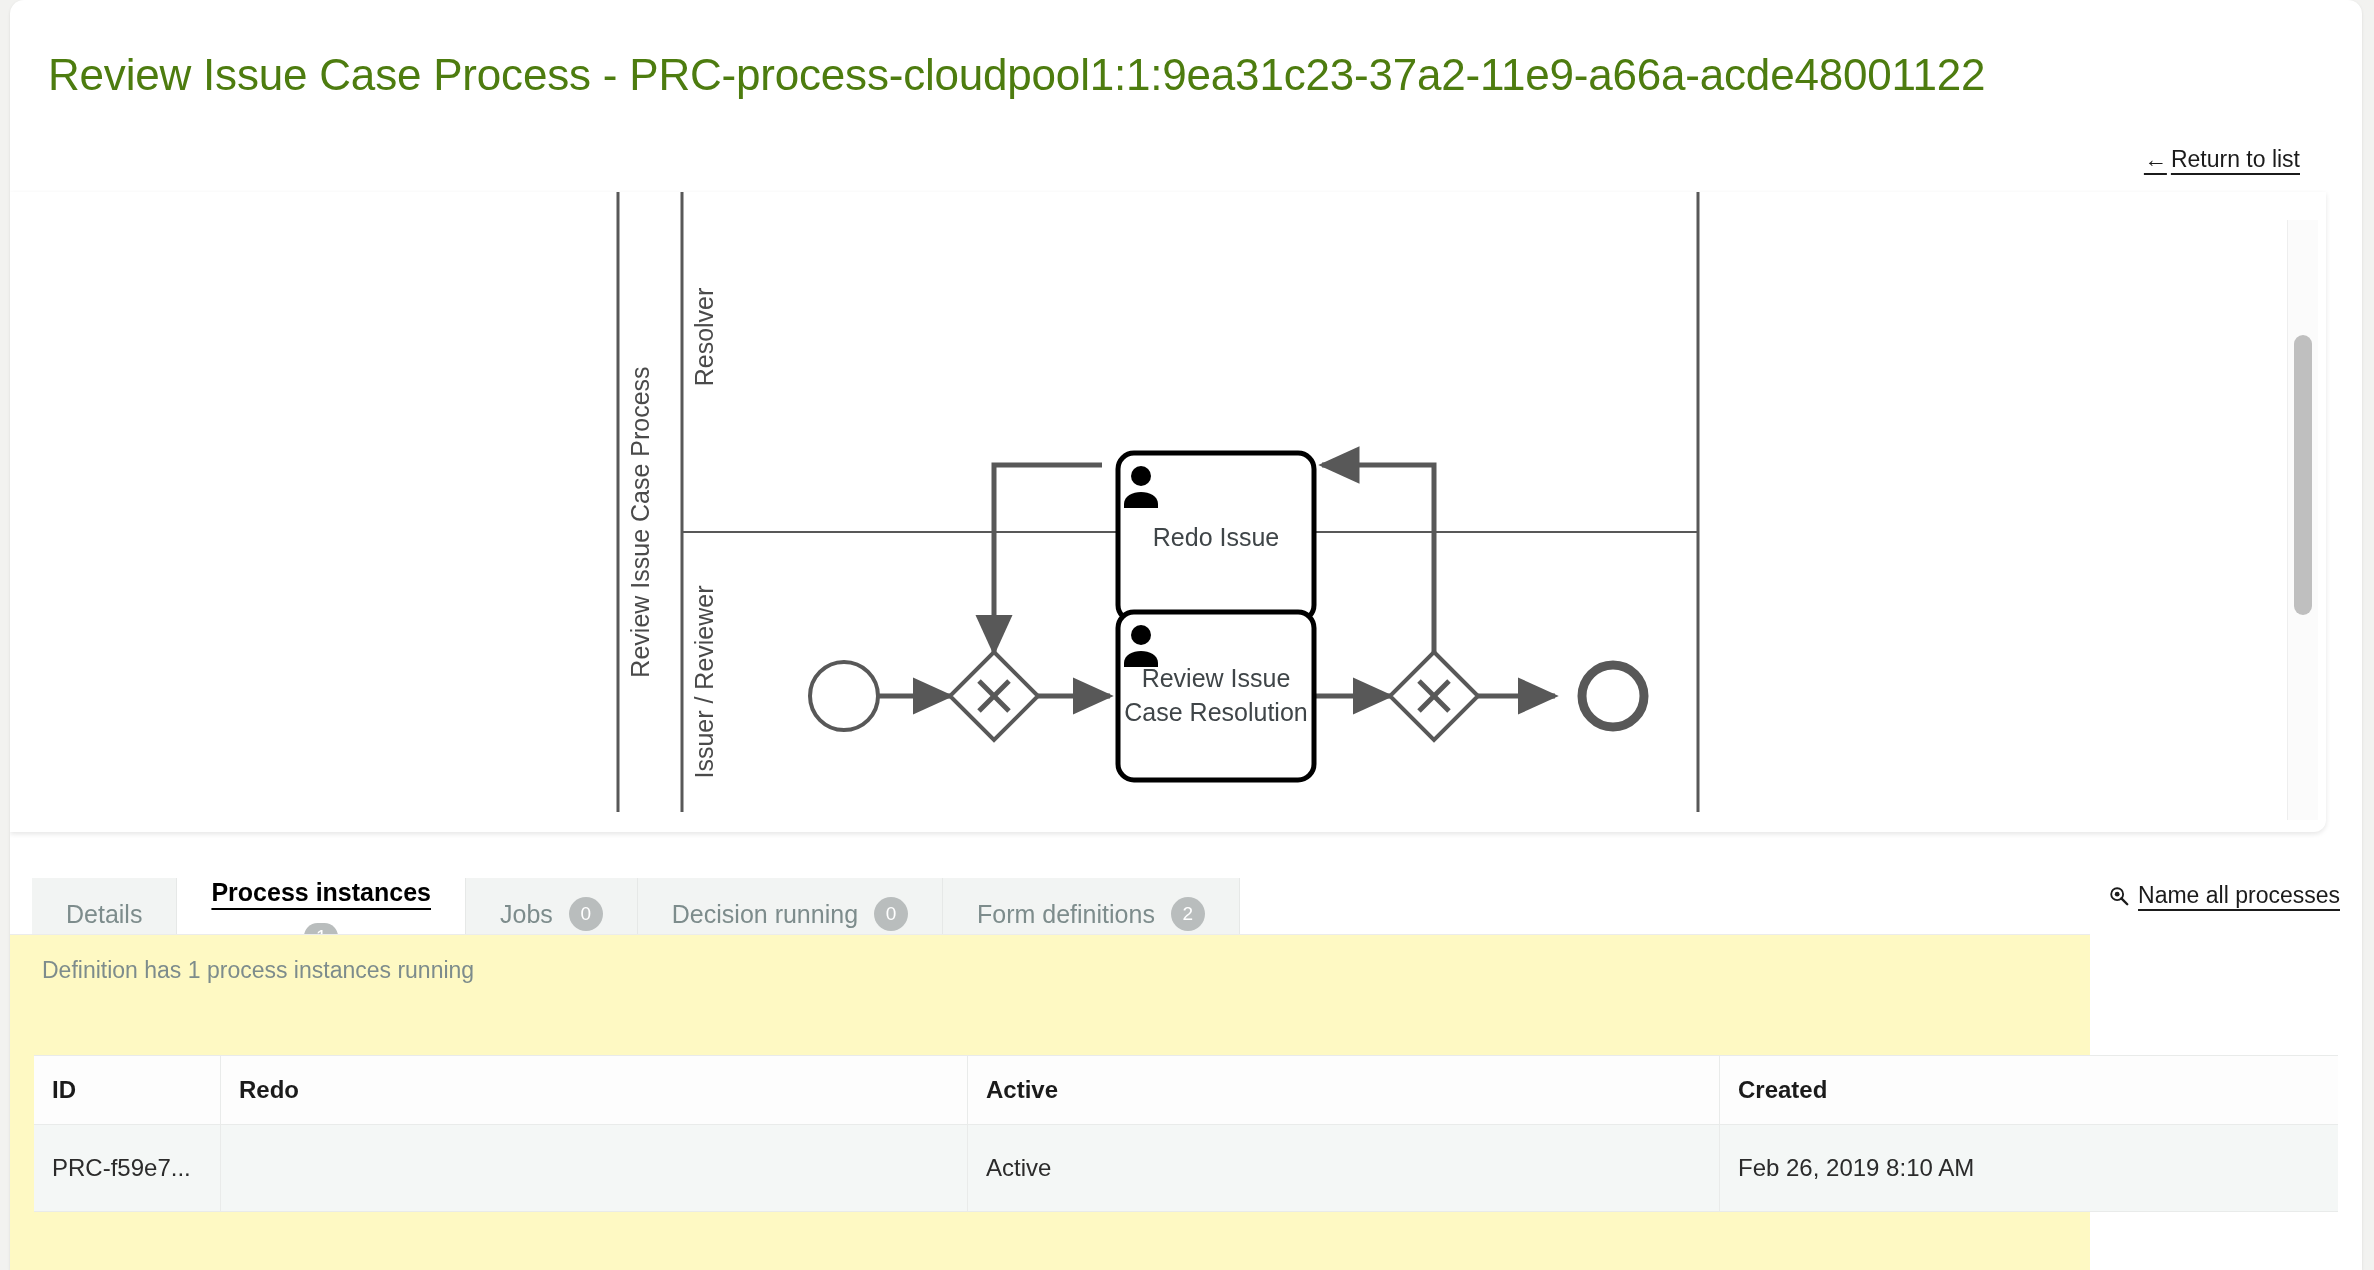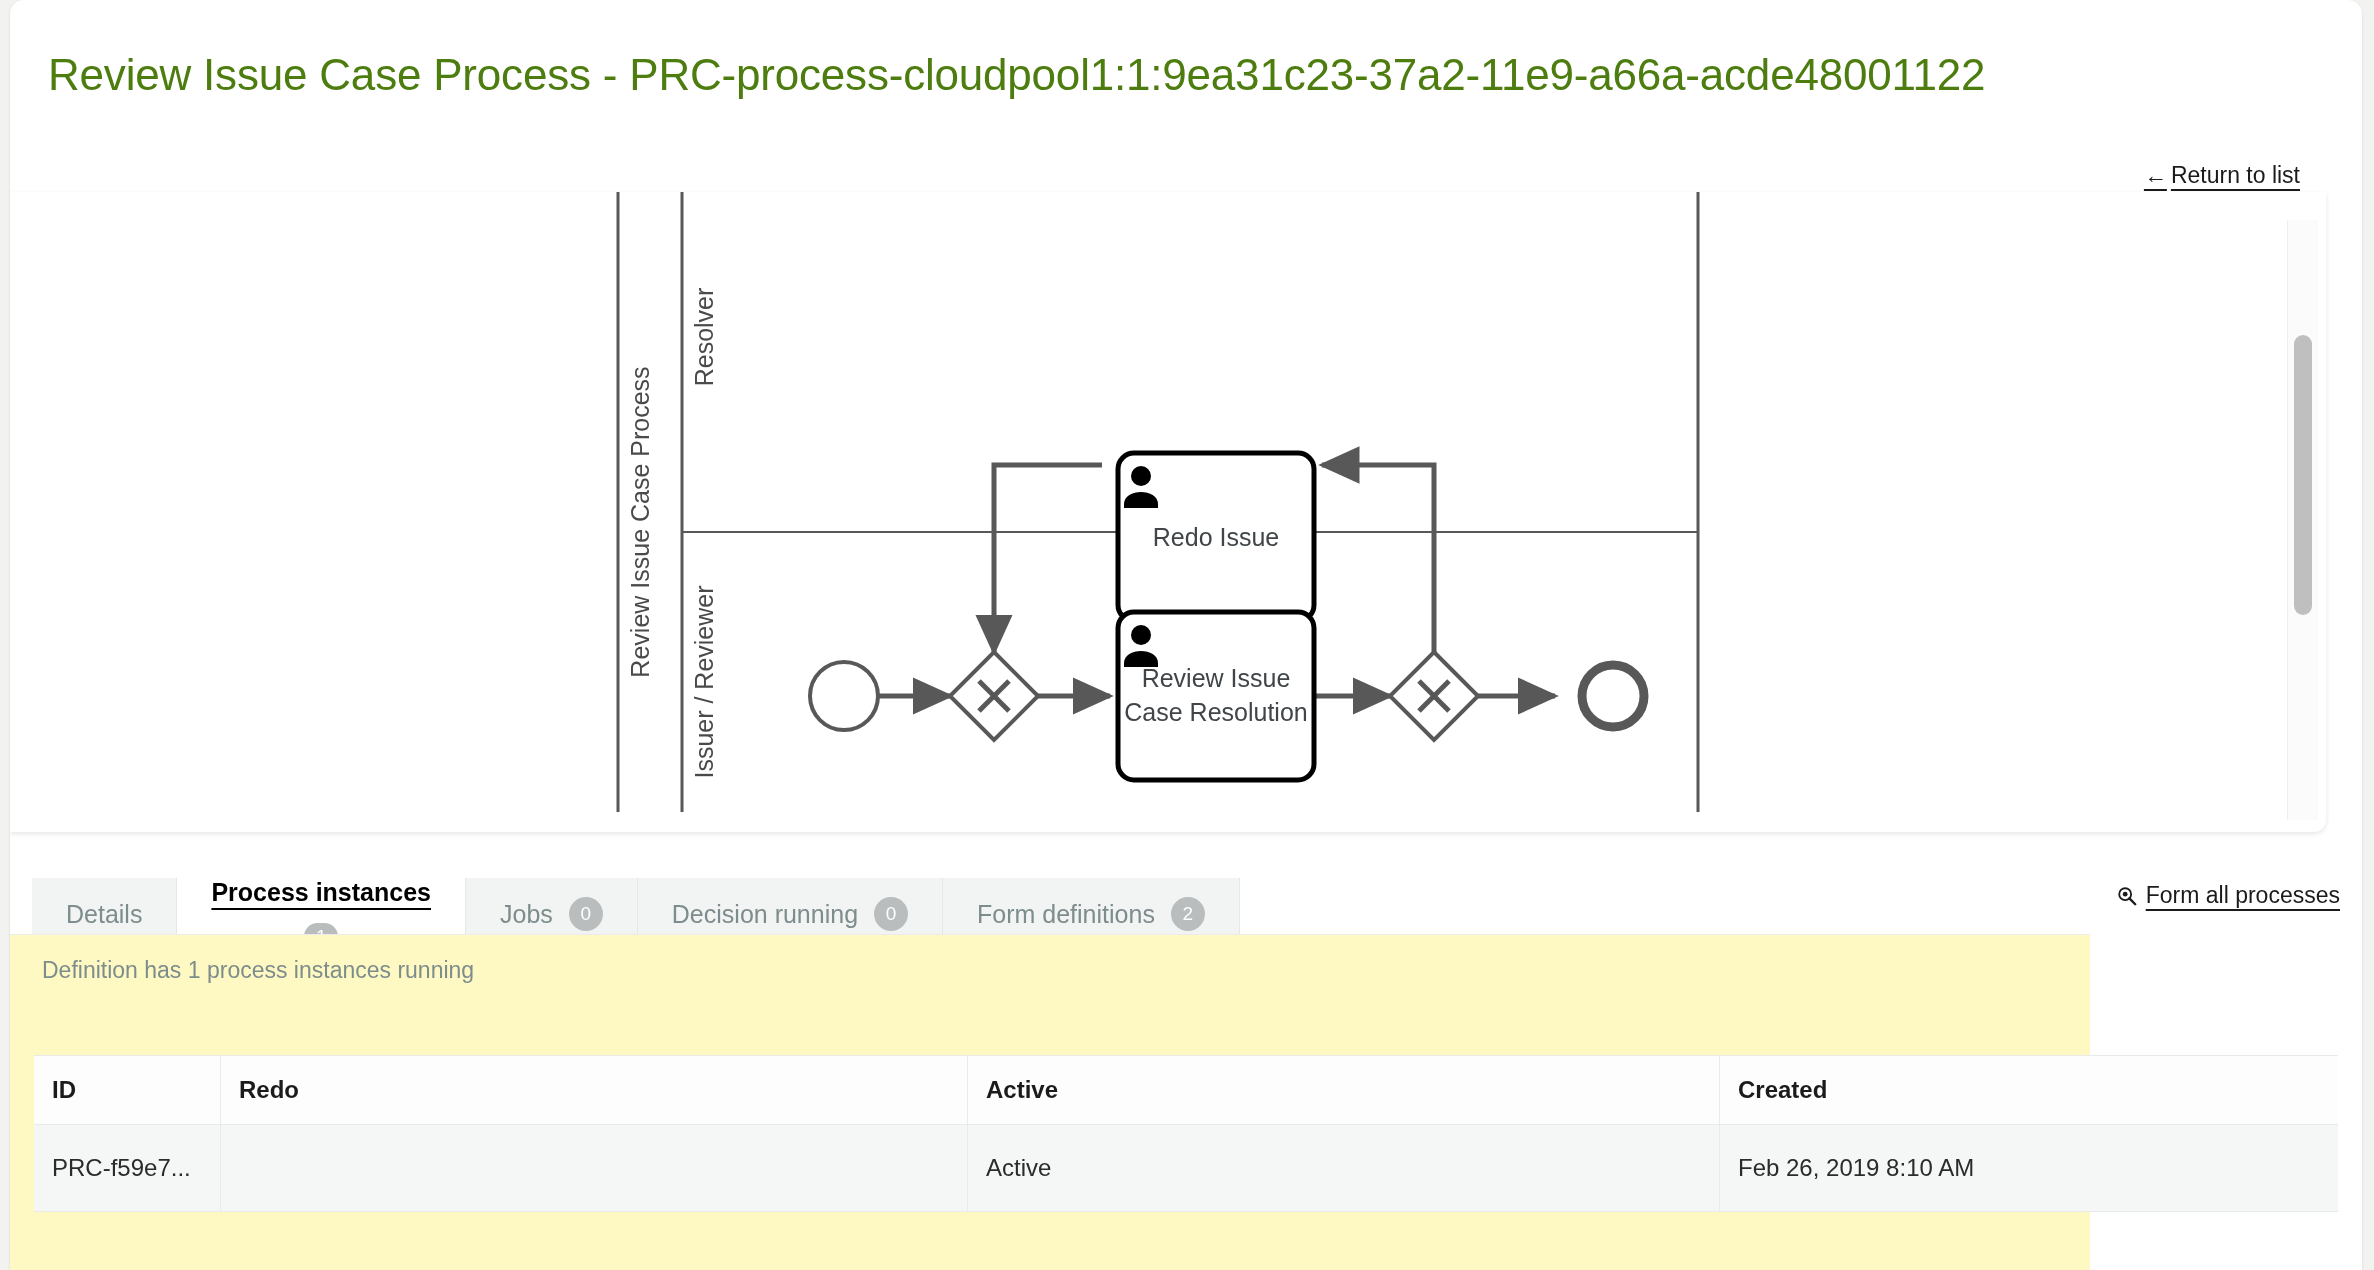--- a/index.html
+++ b/index.html
@@ -44,21 +44,21 @@
     width: 2010px;
     font-size: 44px;
     line-height: 1.22;
     font-weight: 400;
     color: #4d7c0f;
     letter-spacing: -0.2px;
   }
   .return-link {
     position: absolute;
     right: 62px;
-    top: 162px;
+    top: 146px;
     font-size: 23px;
     color: #1b1b1b;
     text-decoration: underline;
     text-underline-offset: 6px;
     cursor: pointer;
     white-space: nowrap;
   }
   .return-link .arrow { margin-right: 4px; }
 
   
@@ -350,21 +350,21 @@
         </div>
 
       </div>
 
       <div class="show-all">
         <svg class="mag-icon" viewBox="0 0 24 24">
           <circle cx="10" cy="10" r="6.5" fill="none" stroke="#1b1b1b" stroke-width="2"></circle>
           <circle cx="10" cy="10" r="2.6" fill="#1b1b1b"></circle>
           <line x1="14.6" y1="14.6" x2="21" y2="21" stroke="#1b1b1b" stroke-width="2.6" stroke-linecap="round"></line>
         </svg>
-        <span class="label">Form all processes</span>
+        <span class="label">Name all processes</span>
       </div>
     </div>
 
     <div class="tab-content">
       <div class="content-note">Definition has 1 process instances running</div>
 
       <table class="pi-table">
         <thead>
           <tr>
             <th class="col-id">ID</th>

